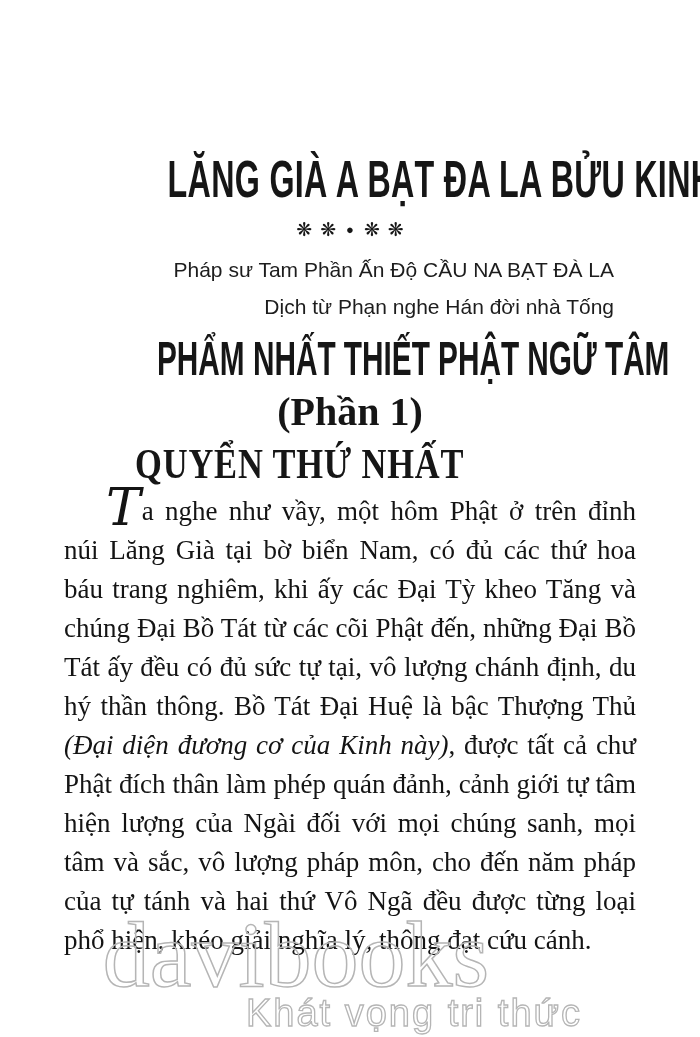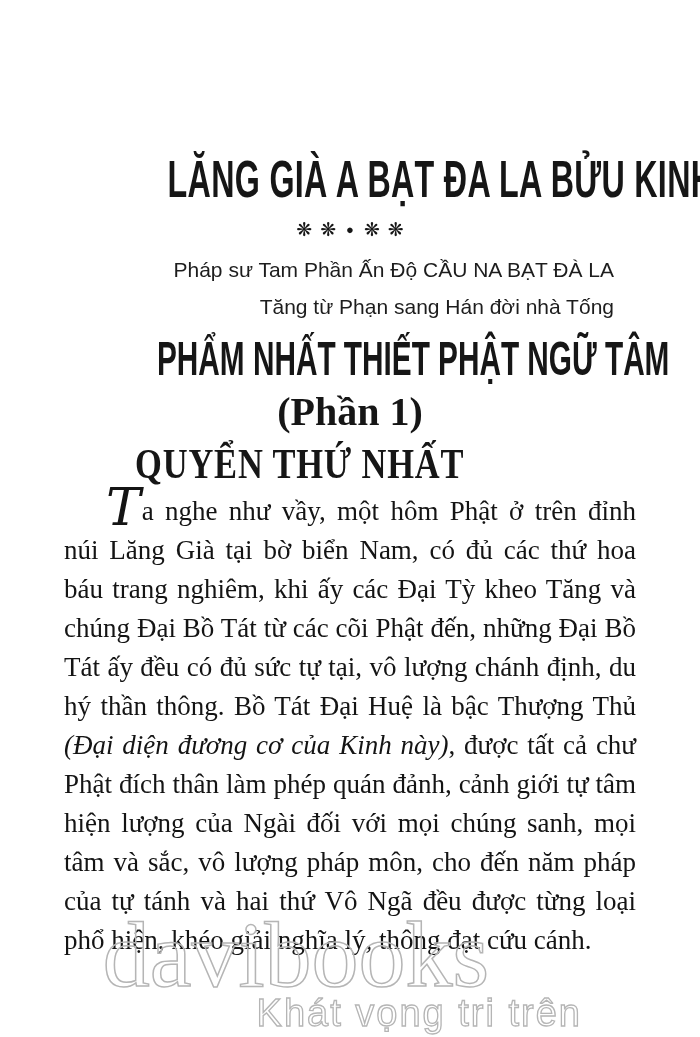--- a/index.html
+++ b/index.html
@@ -65,31 +65,31 @@
   <div class="title-row">
     <span class="title-text">LĂNG GIÀ A BẠT ĐA LA BỬU KINH</span>
   </div>
 
   <div class="ornament">
     <span class="glyph">❋</span><span class="glyph">❋</span><span class="glyph dot">●</span><span class="glyph">❋</span><span class="glyph">❋</span>
   </div>
 
   <div class="attribution">
     <div>Pháp sư Tam Phần Ấn Độ CẦU NA BẠT ĐÀ LA</div>
-    <div>Tăng từ Phạn sang Hán đời nhà Tống</div>
+    <div>Dịch từ Phạn nghe Hán đời nhà Tống</div>
   </div>
 
   <div class="chapter-row">
     <span class="chapter-text">PHẨM NHẤT THIẾT PHẬT NGỮ TÂM</span>
   </div>
 
   <div class="part-row">(Phần 1)</div>
 
   <div class="section-row">
     <span class="section-text">QUYỂN THỨ NHẤT</span>
   </div>
 
   <p class="scripture"><span class="drop-cap">T</span><span>a nghe như vầy, một hôm Phật ở trên đỉnh núi Lăng Già tại bờ biển Nam, có đủ các thứ hoa báu trang nghiêm, khi ấy các Đại Tỳ kheo Tăng và chúng Đại Bồ Tát từ các cõi Phật đến, những Đại Bồ Tát ấy đều có đủ sức tự tại, vô lượng chánh định, du hý thần thông. Bồ Tát Đại Huệ là bậc Thượng Thủ </span><span class="italic-note">(Đại diện đương cơ của Kinh này)</span><span>, được tất cả chư Phật đích thân làm phép quán đảnh, cảnh giới tự tâm hiện lượng của Ngài đối với mọi chúng sanh, mọi tâm và sắc, vô lượng pháp môn, cho đến năm pháp của tự tánh và hai thứ Vô Ngã đều được từng loại phổ hiện, khéo giải nghĩa lý, thông đạt cứu cánh.</span></p>
 
   <div class="wm-brand">davibooks</div>
-  <div class="wm-slogan">Khát vọng tri trên</div>
+  <div class="wm-slogan">Khát vọng tri thức</div>
 
 </div>
 
 </body></html>

